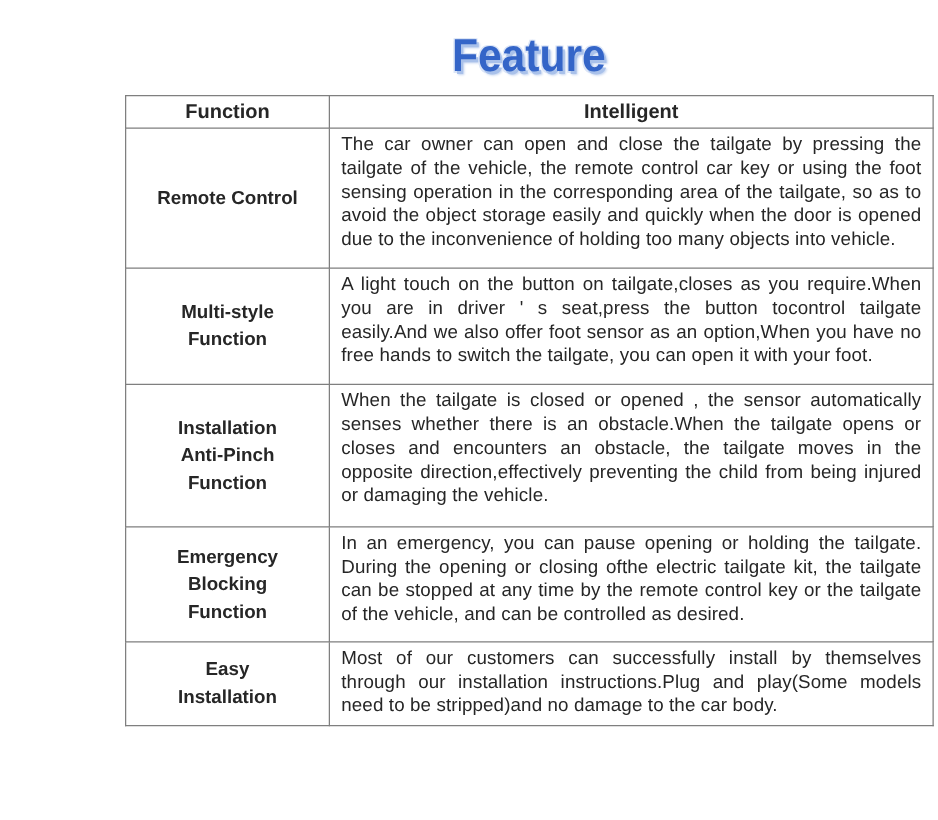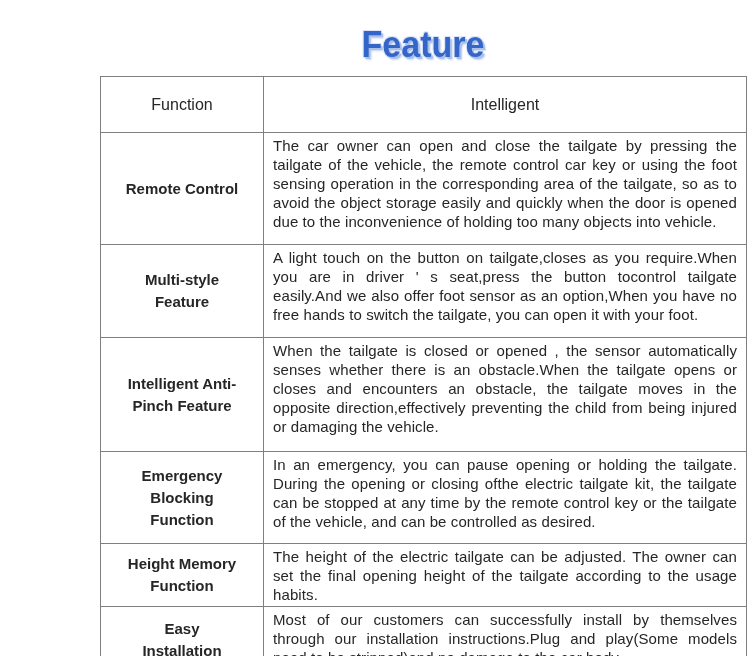--- a/index.html
+++ b/index.html
@@ -45,24 +45,24 @@
     table-layout: fixed;
   }
   .feature-table col.c-func { width: 163px; }
   .feature-table col.c-desc { width: 483px; }
   .feature-table th, .feature-table td {
     border: 1px solid #7f7f7f;
   }
   .feature-table th {
     height: 23px;
     font-size: 16px;
-    font-weight: normal;
+    font-weight: bold;
     text-align: center;
     vertical-align: middle;
-    padding: 16px;
+    padding: 1px;
   }
   td.func {
     font-weight: bold;
     font-size: 15px;
     text-align: center;
     vertical-align: middle;
     line-height: 22px;
     padding: 2px 23px;
   }
   td.desc {
@@ -97,34 +97,30 @@
         <th>Function</th>
         <th>Intelligent</th>
       </tr>
     </thead>
     <tbody>
       <tr class="r1">
         <td class="func">Remote Control</td>
         <td class="desc">The car owner can open and close the tailgate by pressing the tailgate of the vehicle, the remote control car key or using the foot sensing operation in the corresponding area of the tailgate, so as to avoid the object storage easily and quickly when the door is opened due to the inconvenience of holding too many objects into vehicle.</td>
       </tr>
       <tr class="r2">
-        <td class="func">Multi-style Feature</td>
+        <td class="func">Multi-style Function</td>
         <td class="desc">A light touch on the button on tailgate,closes as you require.When you are in driver ' s seat,press the button tocontrol tailgate easily.And we also offer foot sensor as an option,When you have no free hands to switch the tailgate, you can open it with your foot.</td>
       </tr>
       <tr class="r3">
-        <td class="func">Intelligent Anti-Pinch Feature</td>
+        <td class="func">Installation Anti-Pinch Function</td>
         <td class="desc">When the tailgate is closed or opened , the sensor automatically senses whether there is an obstacle.When the tailgate opens or closes and encounters an obstacle, the tailgate moves in the opposite direction,effectively preventing the child from being injured or damaging the vehicle.</td>
       </tr>
       <tr class="r4">
         <td class="func">Emergency Blocking Function</td>
         <td class="desc">In an emergency, you can pause opening or holding the tailgate. During the opening or closing ofthe electric tailgate kit, the tailgate can be stopped at any time by the remote control key or the tailgate of the vehicle, and can be controlled as desired.</td>
-      </tr>
-      <tr class="r5">
-        <td class="func">Height Memory Function</td>
-        <td class="desc">The height of the electric tailgate can be adjusted. The owner can set the final opening height of the tailgate according to the usage habits.</td>
       </tr>
       <tr class="r6">
         <td class="func">Easy Installation</td>
         <td class="desc">Most of our customers can successfully install by themselves through our installation instructions.Plug and play(Some models need to be stripped)and no damage to the car body.</td>
       </tr>
     </tbody>
   </table>
 
 </div>
 

